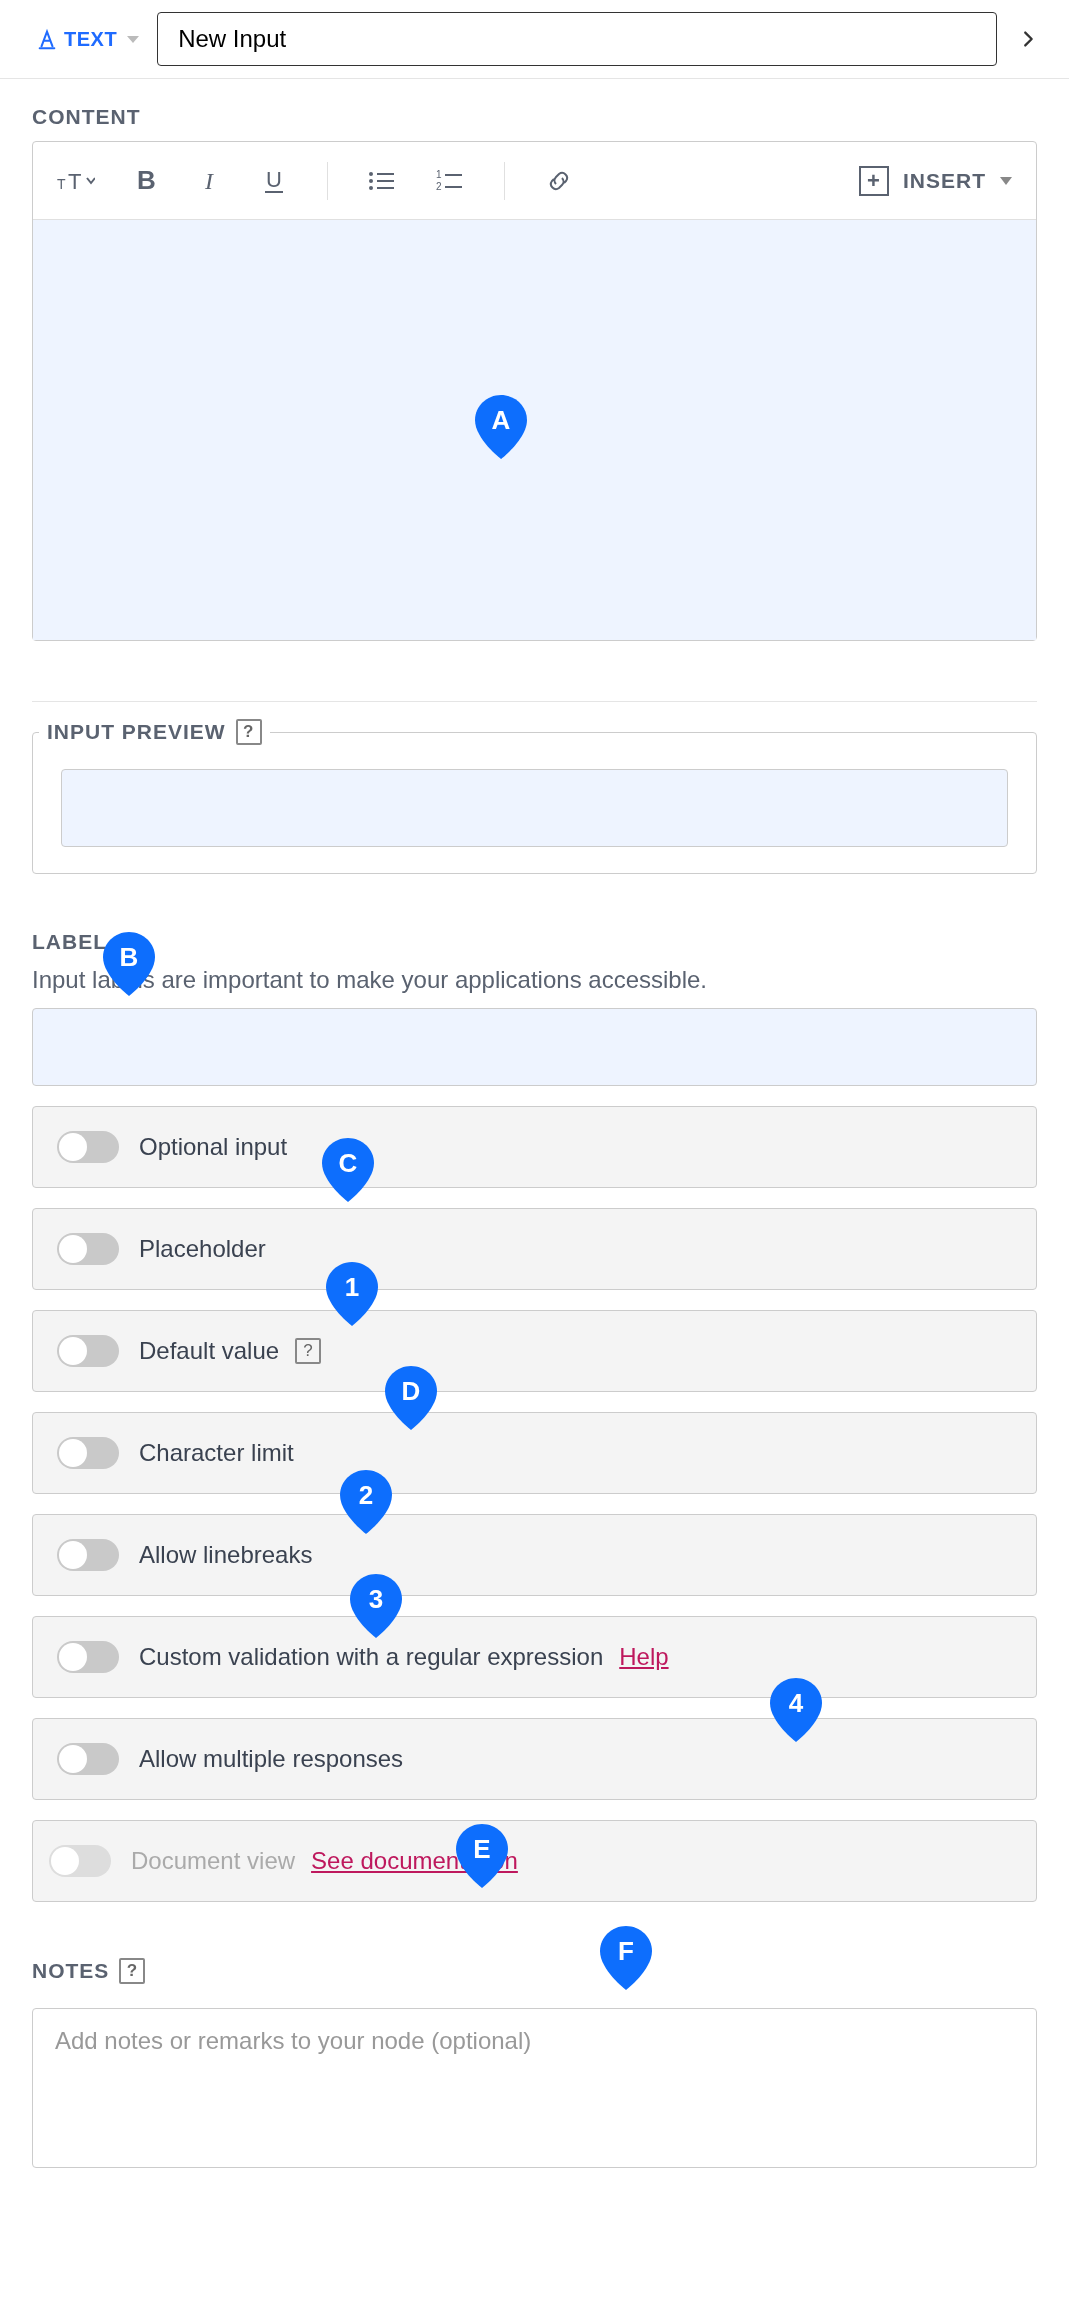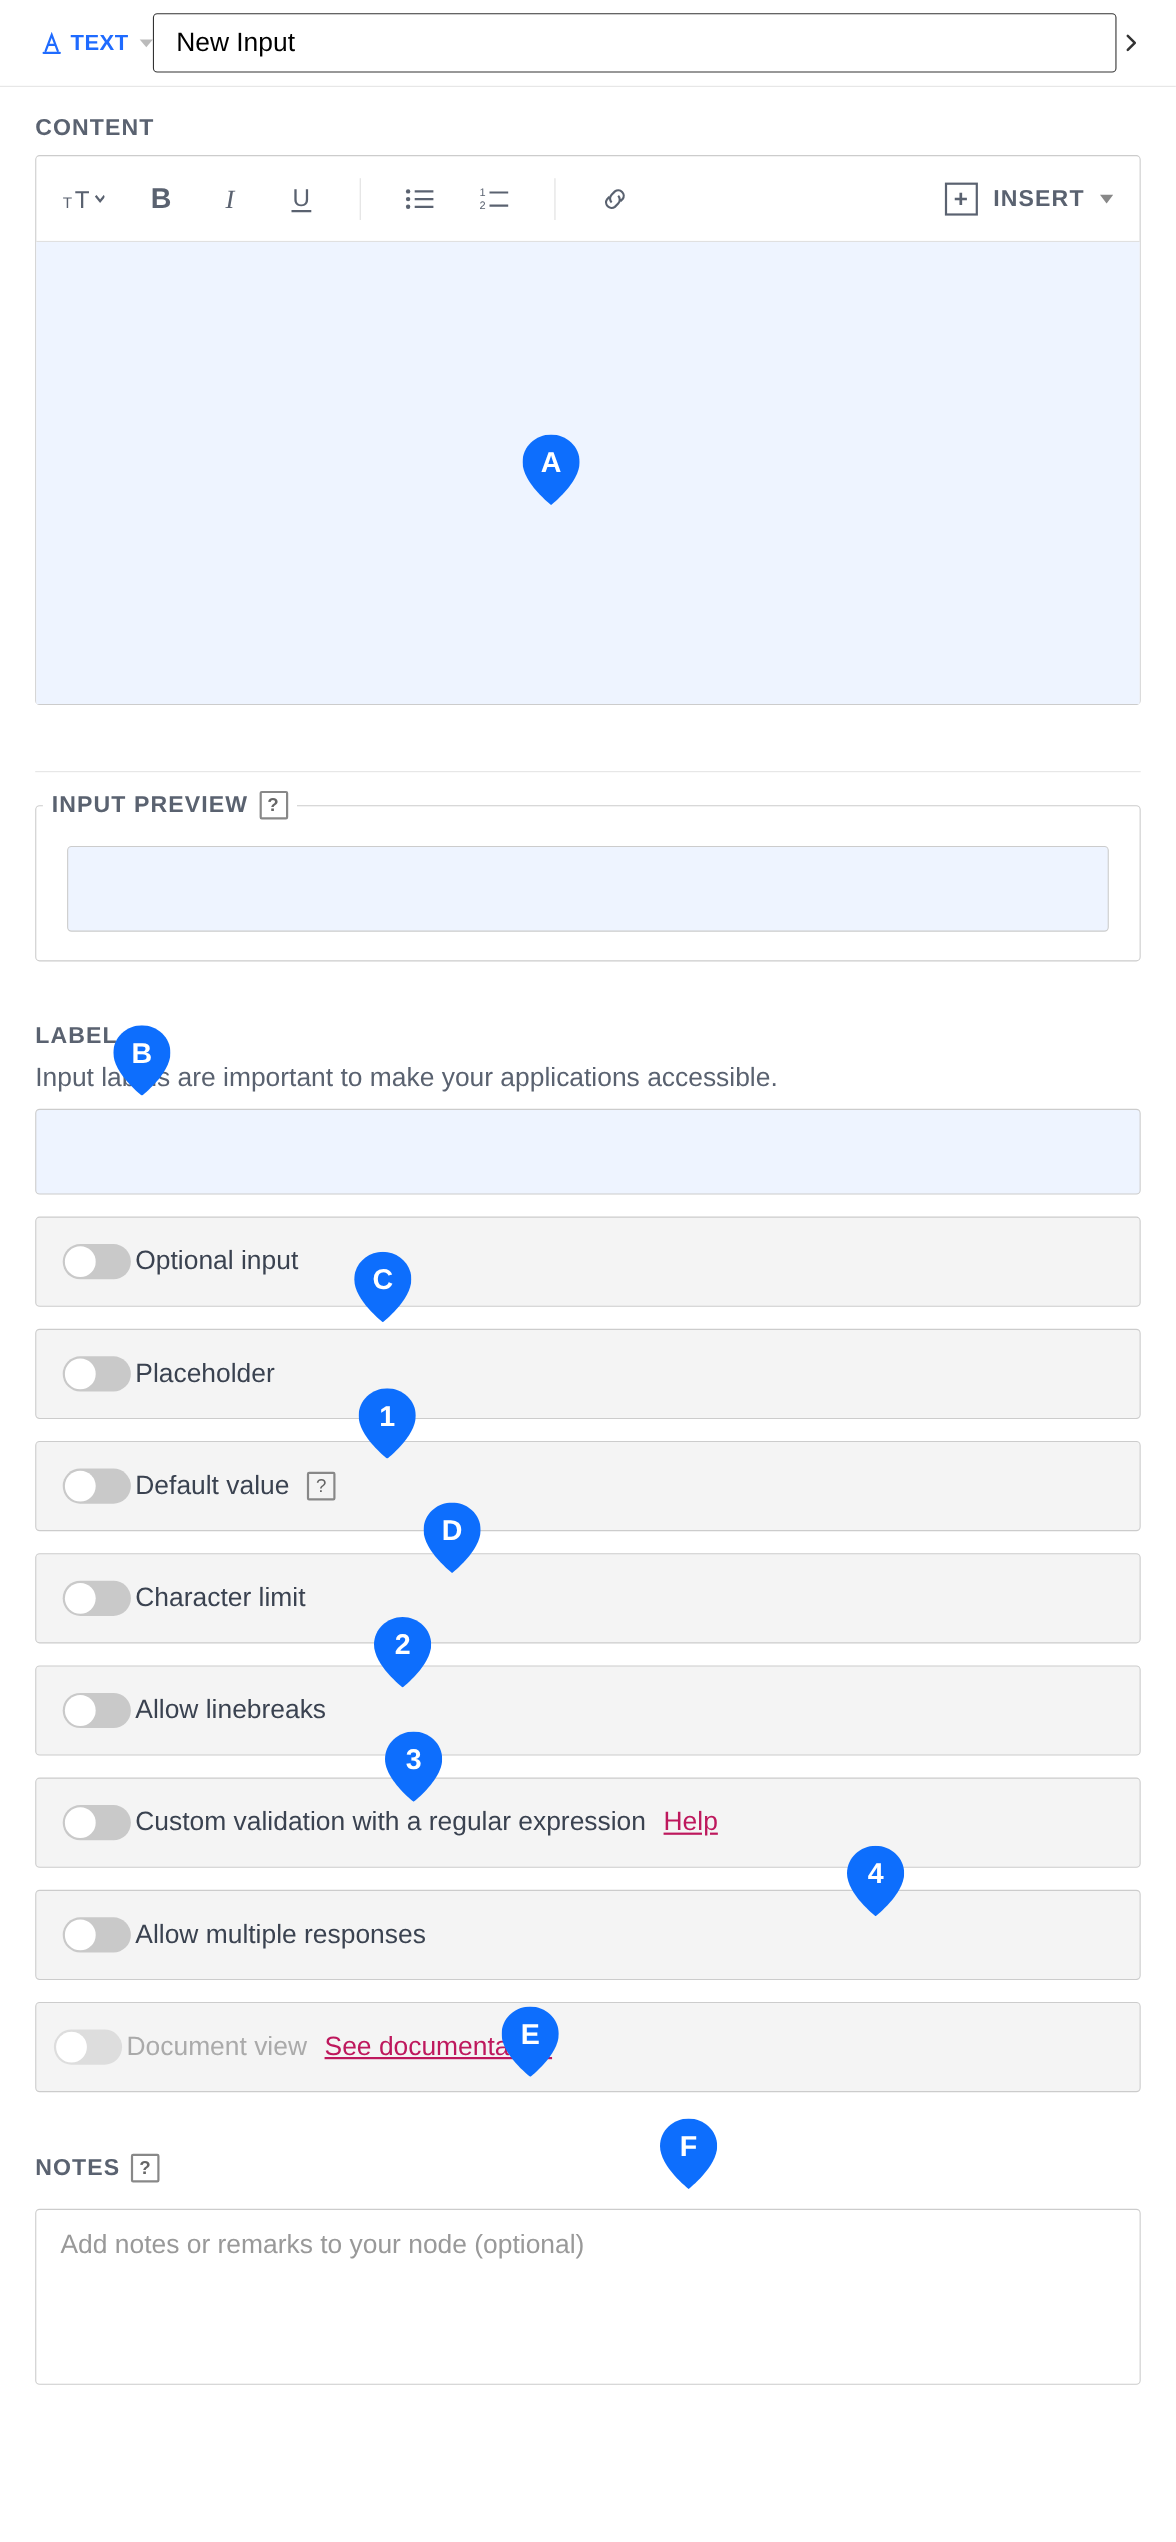--- a/index.html
+++ b/index.html
@@ -1,17 +1,17 @@
 <!DOCTYPE html>
 <html><head>
 <meta charset="utf-8">
 <style>
 * { box-sizing: border-box; margin: 0; padding: 0; }
 body { font-family: -apple-system, BlinkMacSystemFont, "Segoe UI", Helvetica, Arial, sans-serif; background: #fff; color: #2a2a2a; width: 1069px; }
-.header-bar { display: flex; align-items: center; padding: 12px 28px 12px 36px; border-bottom: 1px solid #e5e5e5; }
+.header-bar { display: flex; align-items: center; padding: 12px 28px 12px 36px; border-bottom: 1px solid #e5e5e5; gap: 18px; }
 .type-badge { display: flex; align-items: center; gap: 6px; color: #1f6bff; font-weight: 600; letter-spacing: 0.5px; font-size: 20px; }
 .type-badge .icon { width: 22px; height: 22px; }
 .type-badge .caret { width: 0; height: 0; border-left: 6px solid transparent; border-right: 6px solid transparent; border-top: 7px solid #bbb; margin-left: 4px; }
 .title-input { flex: 1; height: 54px; border: 1px solid #333; border-radius: 4px; padding: 0 20px; font-size: 24px; color: #000000; }
 .expand-icon { width: 26px; height: 26px; display:flex; align-items:center; justify-content:center; color:#333; }
 
 .section { padding: 0 32px; }
 .section-label { font-size: 21px; font-weight: 600; color: #5a6270; letter-spacing: 1px; margin-top: 26px; margin-bottom: 12px; display:flex; align-items:center; gap:10px; }
 .help-box { width: 26px; height: 26px; border: 2px solid #888; display: inline-flex; align-items: center; justify-content: center; font-size: 17px; color: #666; border-radius: 2px; }
 
@@ -27,21 +27,21 @@
 
 .divider-line { height:1px; background:#e5e5e5; margin: 60px 32px 30px 32px; }
 
 .fieldset { border: 1px solid #ccc; border-radius: 4px; margin: 0 32px; padding: 36px 28px 26px 28px; position: relative; }
 .fieldset-legend { position:absolute; top:-14px; left:6px; background:#fff; padding:0 8px; display:flex; align-items:center; gap:10px; font-size:21px; font-weight:600; color:#5a6270; letter-spacing:1px; }
 .preview-input { width:100%; height:78px; background:#eef4ff; border:1px solid #ccc; border-radius:4px; }
 
 .hint-text { color:#5a6270; font-size:24px; margin: 8px 32px 14px 32px; }
 .label-input { margin: 0 32px; width: calc(100% - 64px); height: 78px; background:#eef4ff; border:1px solid #ccc; border-radius:4px; }
 
-.toggle-row { margin: 20px 32px 0 32px; border:1px solid #ccc; border-radius:4px; background:#f4f4f4; height:82px; display:flex; align-items:center; padding:0 24px; gap:4px; position:relative; }
+.toggle-row { margin: 20px 32px 0 32px; border:1px solid #ccc; border-radius:4px; background:#f4f4f4; height:82px; display:flex; align-items:center; padding:0 24px; gap:20px; position:relative; }
 .toggle { width: 62px; height: 32px; background:#c9c9c9; border-radius:16px; position:relative; flex-shrink:0; }
 .toggle .knob { position:absolute; width:28px; height:28px; background:#fff; border-radius:50%; top:2px; left:2px; }
 .toggle-row.disabled { color:#aaa;padding-left:16px; }
 .toggle-row.disabled .toggle { background:#ddd; }
 .toggle-label { font-size:24px; color:#3a4250; display:flex; align-items:center; gap:16px; }
 .toggle-row.disabled .toggle-label { color:#aaa; }
 .link { color:#be185d; text-decoration:underline; font-size:24px; }
 
 .notes-area { margin: 12px 32px 30px 32px; width: calc(100% - 64px); height: 160px; border:1px solid #ccc; border-radius:4px; padding:18px 22px; font-size:24px; color:#999; resize:none; font-family:inherit; }
 .notes-area::placeholder { color:#999; }

